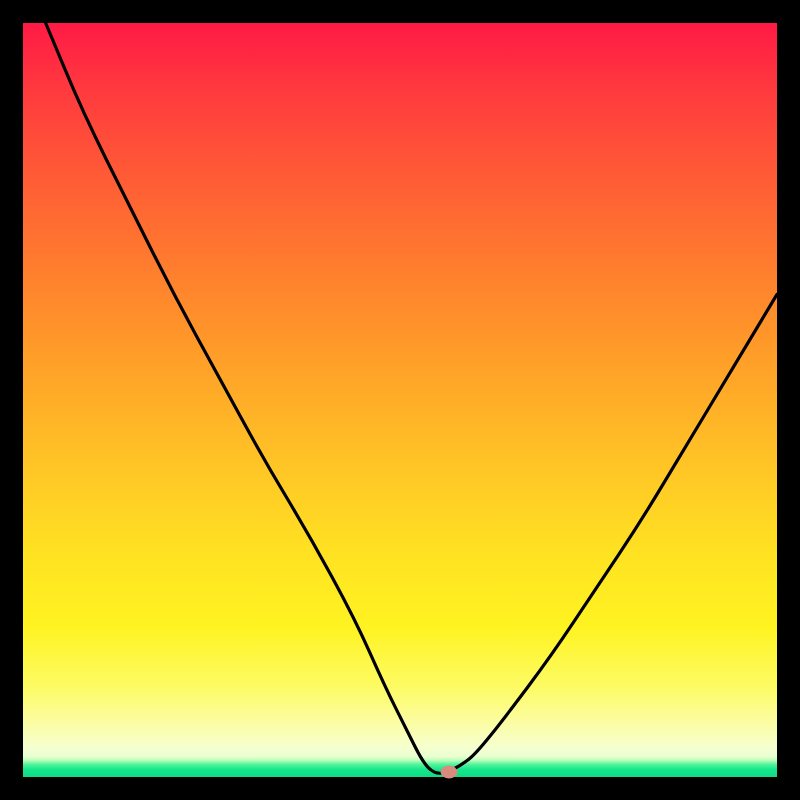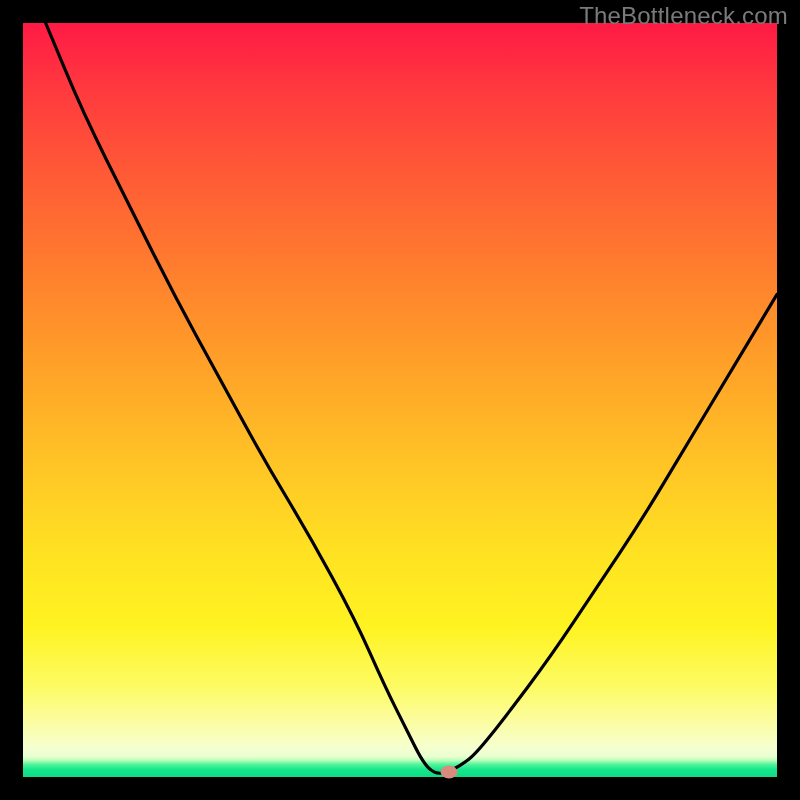--- a/index.html
+++ b/index.html
@@ -73,21 +73,20 @@
     background: #d98b7e;
     border-radius: 50%;
     transform: translate(-50%, -50%);
     z-index: 2;
   }
 </style>
 </head>
 <body>
 
 <div class="frame">
-  <div class="watermark">TheBottleneck.com</div>
 
   <div class="plot">
     <div class="bg"></div>
 
     <svg class="curve" viewBox="0 0 754 754" preserveAspectRatio="none">
       <path id="curve-path" fill="none" stroke="#000" stroke-width="3.2" stroke-linecap="round" stroke-linejoin="round" d="M 22.619999999999997 0 Q 22.619999999999997 0 41.47 45.24000000000001 Q 60.32 90.48000000000002 82.94000000000001 135.72000000000003 Q 105.56000000000002 180.96000000000004 128.18 226.20000000000002 Q 150.8 271.44 173.42000000000002 312.90999999999997 Q 196.04000000000002 354.38 218.66000000000003 395.85 Q 241.28 437.32 263.9 475.02 Q 286.52 512.72 309.14 554.19 Q 331.76 595.66 346.84 629.5899999999999 Q 361.91999999999996 663.52 373.23 686.14 Q 384.54 708.76 392.08000000000004 723.8399999999999 Q 399.62 738.92 405.275 744.575 Q 410.93 750.23 416.58500000000004 750.23 Q 422.24000000000007 750.23 429.78000000000003 746.46 Q 437.32 742.69 444.86 737.0350000000001 Q 452.4 731.38 467.48 712.53 Q 482.56 693.68 505.17999999999995 663.52 Q 527.8 633.36 550.42 599.4300000000001 Q 573.04 565.5 595.66 531.5699999999999 Q 618.28 497.64 640.9 459.94 Q 663.52 422.24 686.14 384.53999999999996 Q 708.76 346.84 731.38 309.14 T 754 271.44"></path>
     </svg>
 
     <div id="marker" class="marker" style="left: 426.01px; top: 749.476px; background: rgb(217, 139, 126);"></div>
   </div>

